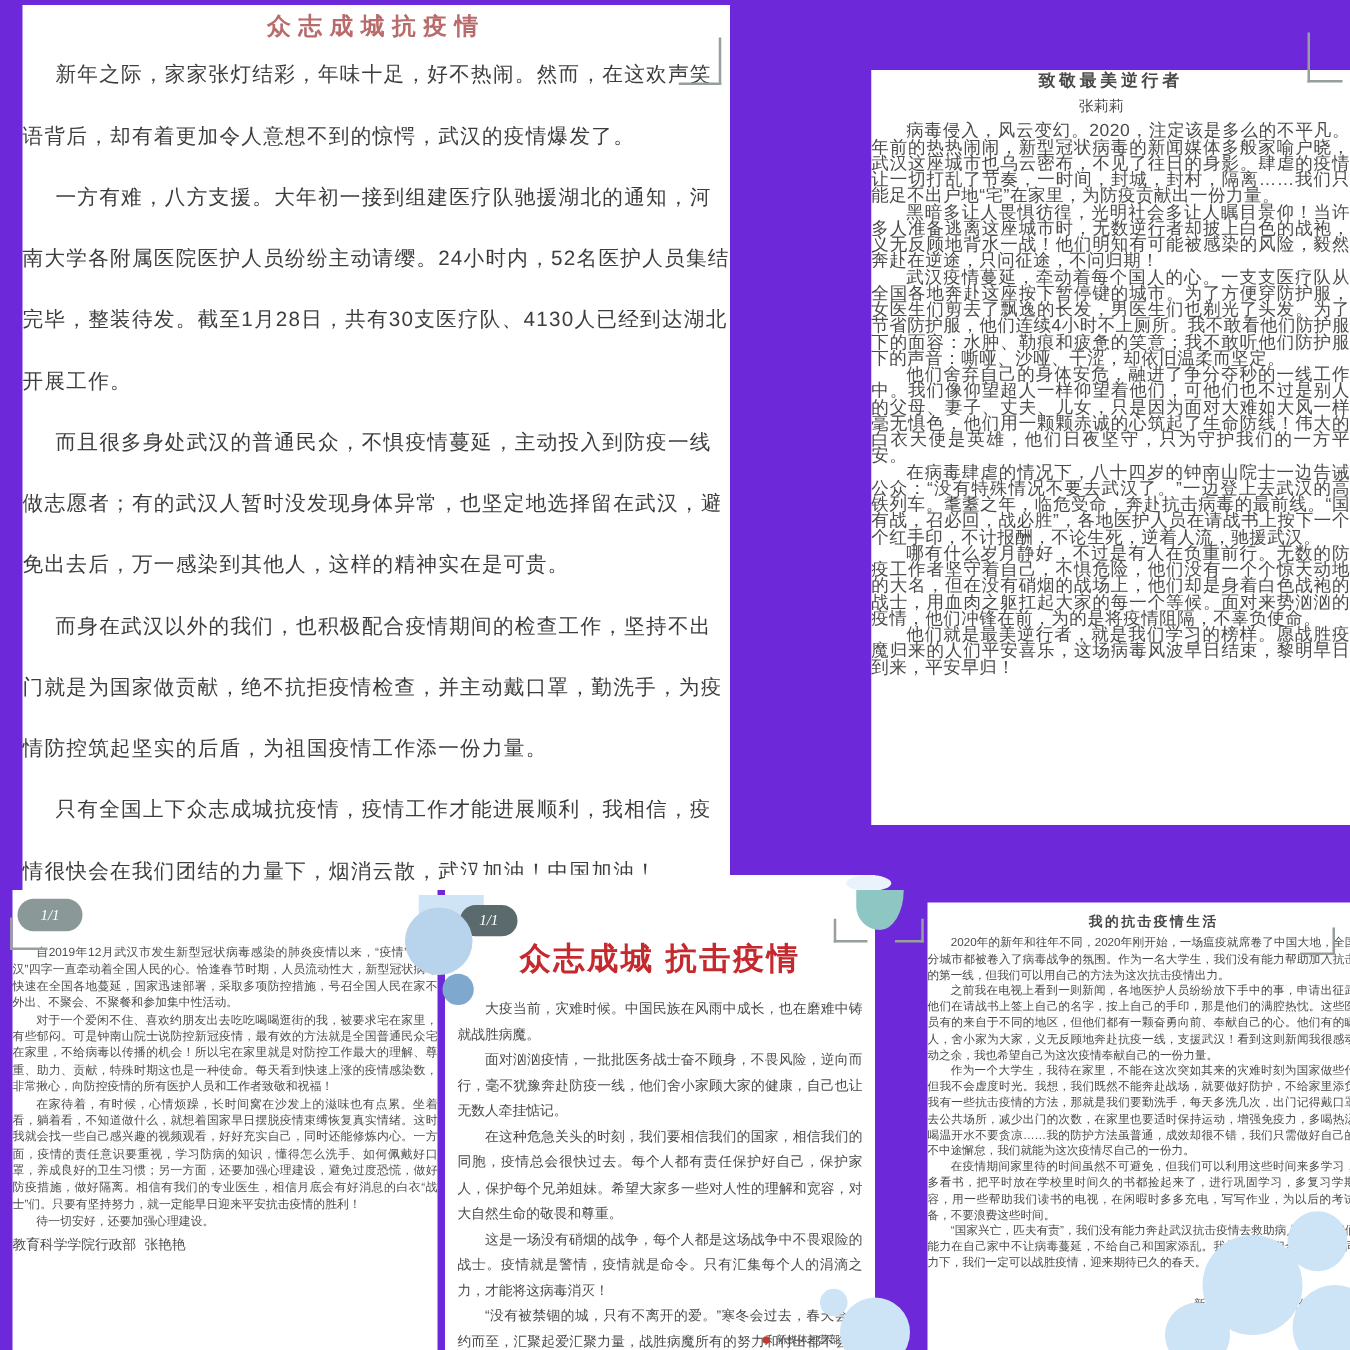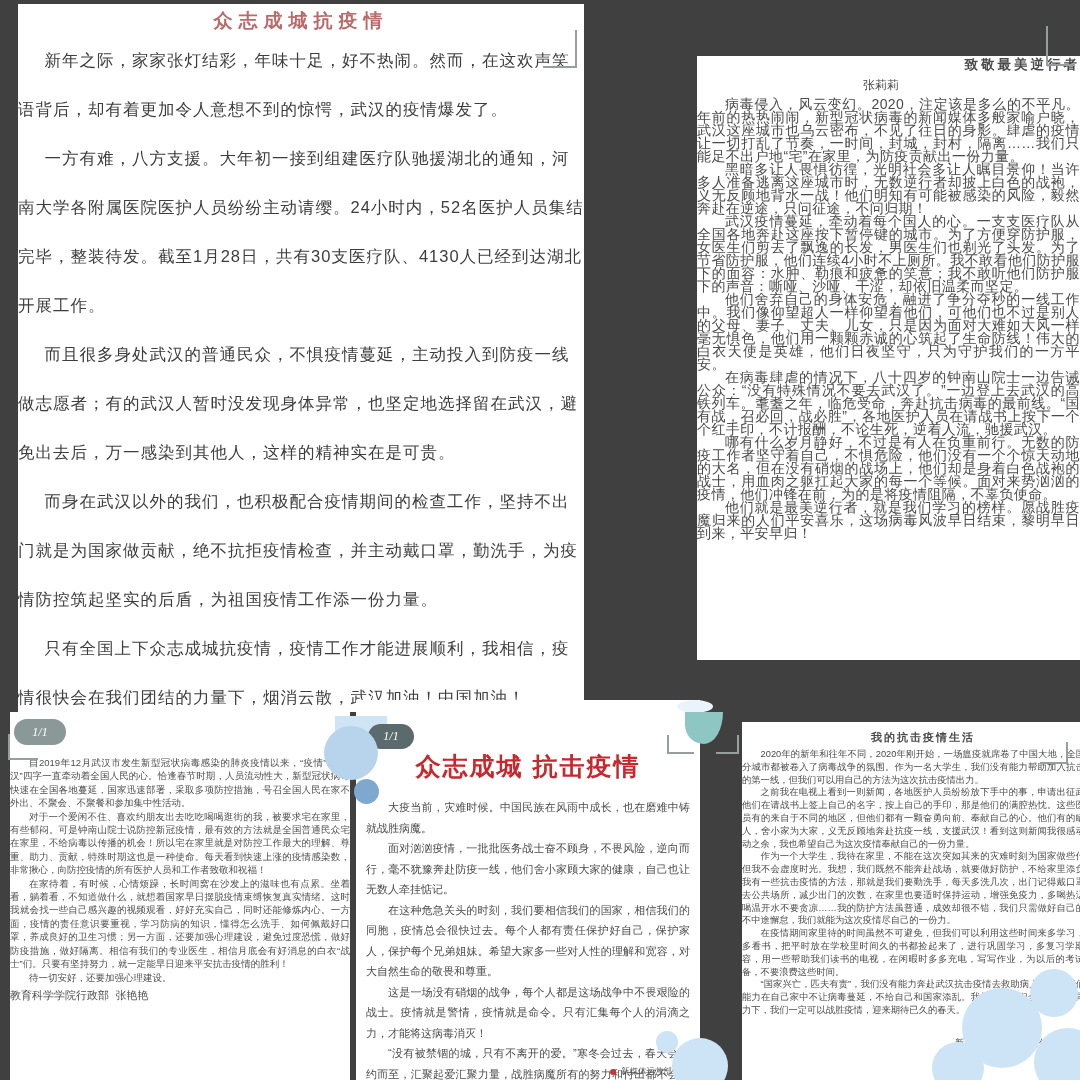--- a/index.html
+++ b/index.html
@@ -1,26 +1,26 @@
 <!DOCTYPE html>
 <html><head>
 <meta charset="utf-8">
 <style>
   html,body{margin:0;padding:0;background:#ffffff;}
-  #canvas{position:relative;width:1080px;height:1080px;background:#404040;overflow:hidden;
+  #canvas{position:relative;width:1080px;height:1080px;background:#6d28d9;overflow:hidden;
           font-family:"Liberation Sans",sans-serif;}
   .page{position:absolute;background:#ffffff;}
   
   #pageA{left:18px;top:4px;width:566px;height:708px;color:#3d3d3d;}
   #pageA .title{text-align:center;font-size:19px;letter-spacing:6px;color:#b96b6b;margin:4px 0 2px 0;font-weight:bold;}
   #pageA p{font-size:16.5px;line-height:49px;margin:0;text-indent:1.6em;letter-spacing:1px;}
   #pageA .sig{text-align:center;padding-left:90px;font-size:16px;margin-top:6px;letter-spacing:2px;}
   
   #pageB{left:697px;top:56px;width:383px;height:604px;color:#4a4a4a;}
-  #pageB .title{text-align:right;font-size:13.5px;letter-spacing:3px;margin:0 0 3px 0;font-weight:bold;}
+  #pageB .title{text-align:center;font-size:13.5px;letter-spacing:3px;margin:0 0 3px 0;font-weight:bold;}
   #pageB .author{text-align:center;font-size:12px;margin:0 15px 4px 0;}
   #pageB p{font-size:14px;line-height:13px;margin:0;text-indent:2em;text-align:justify;letter-spacing:.4px;}
   
   #pageC{left:10px;top:712px;width:340px;height:368px;color:#4e4e4e;}
   #pageC .body{margin-top:44px;}
   #pageC p{font-size:9.5px;line-height:13.4px;margin:0;text-indent:2em;text-align:justify;}
   #pageC .sig{text-align:left;font-size:11px;margin-top:4px;padding-right:14px;font-family:Liberation Mono, monospace;}
   
   #pageD{left:356px;top:700px;width:344px;height:380px;color:#4a4a4a;}
   #pageD .title{margin-top:50px;text-align:center;font-size:25px;font-weight:bold;color:#c4292e;letter-spacing:2px;}

